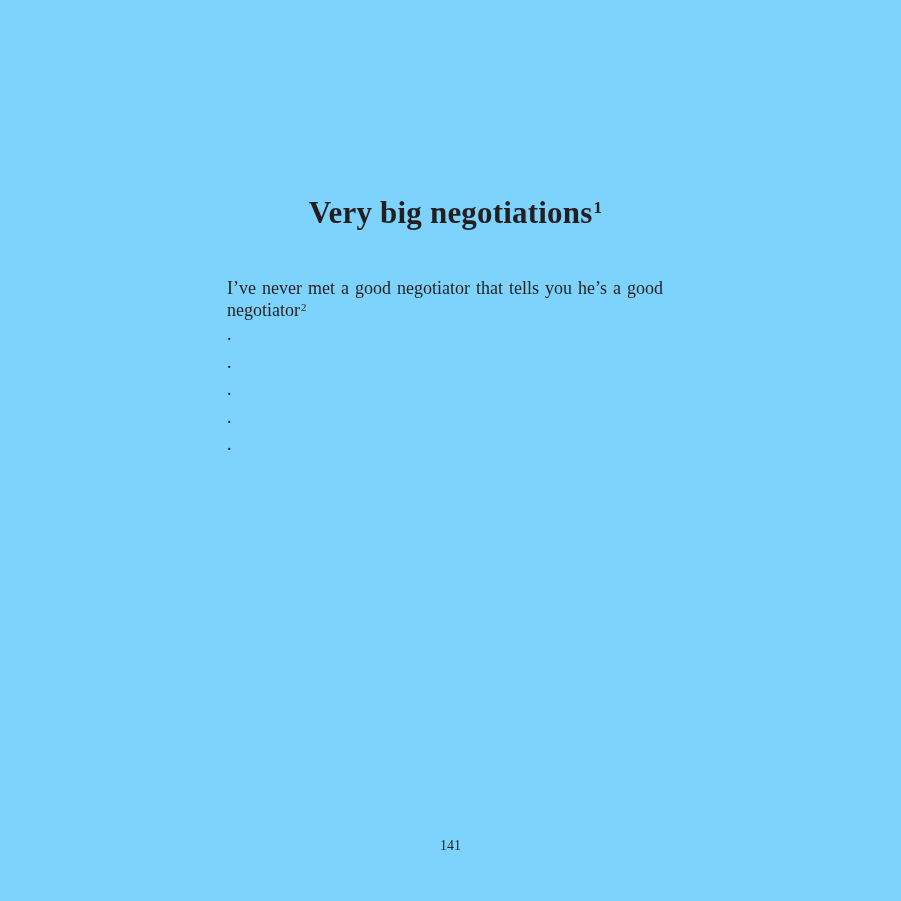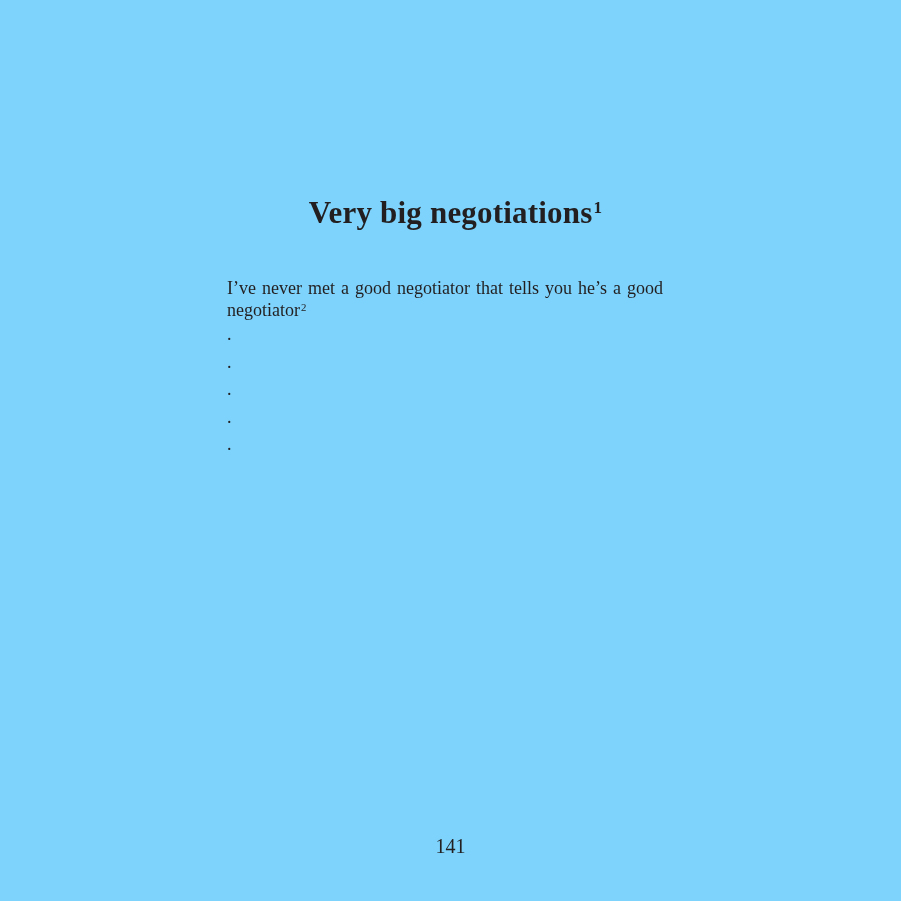--- a/index.html
+++ b/index.html
@@ -61,21 +61,21 @@
   }
   .dot-line {
     line-height: 27.5px;
   }
   .page-number {
     position: absolute;
     top: 836px;
     left: 0;
     right: 0;
     text-align: center;
-    font-size: 20px;
+    font-size: 14px;
     line-height: 20px;
   }
 </style>
 </head>
 <body>
 
 <div class="book-page">
 
   <h1 class="chapter-title"><span>Very big negotiations</span><sup>1</sup></h1>
 

